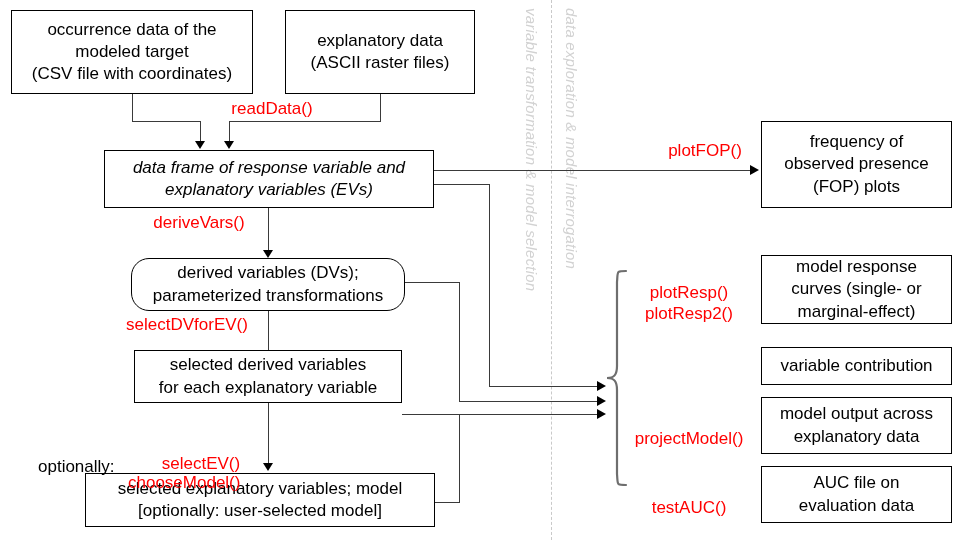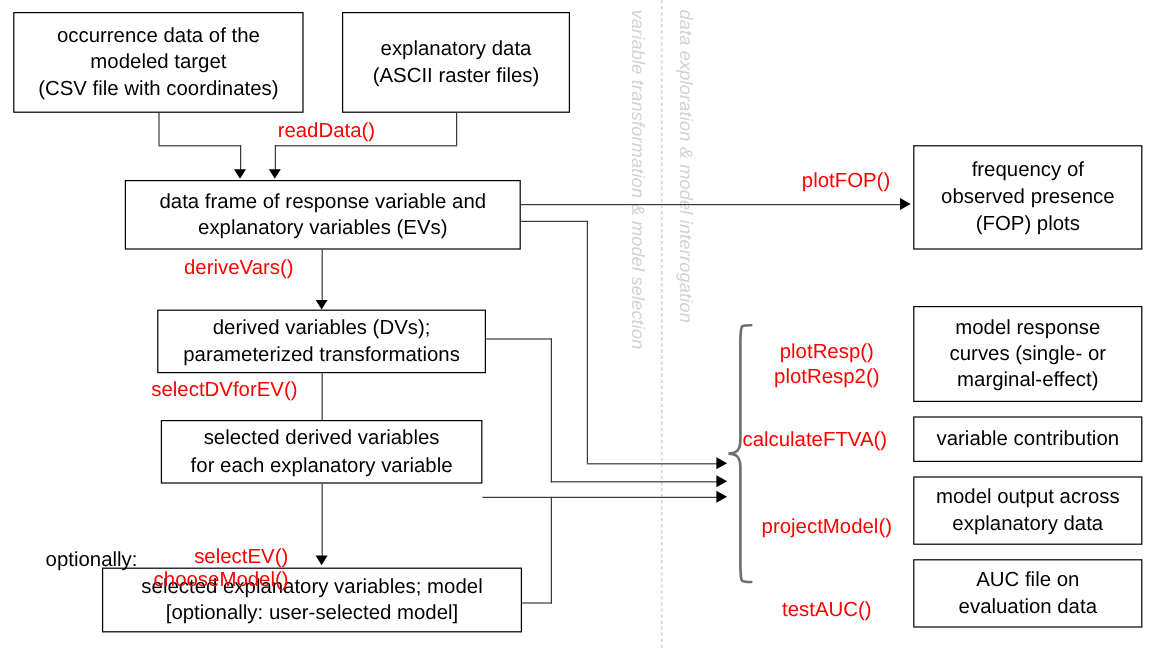--- a/index.html
+++ b/index.html
@@ -123,37 +123,37 @@
   <div class="vline" style="left:200px; top:121px; height:23px;"></div>
   <div class="arrow-down" style="left:195px; top:141px;"></div>
 
   <div class="vline" style="left:380px; top:94px; height:27px;"></div>
   <div class="hline" style="left:229px; top:121px; width:152px;"></div>
   <div class="vline" style="left:229px; top:121px; height:23px;"></div>
   <div class="arrow-down" style="left:224px; top:141px;"></div>
 
   <div class="fn center-al" style="left:212px; top:99px; width:120px;">readData()</div>
 
-  <div class="box" style="left:104px; top:150px; width:330px; height:58px;">data frame of response variable and
+  <div class="box" style="left:104px; top:150px; width:330px; height:58px;font-style:italic;">data frame of response variable and
 explanatory variables (EVs)</div>
 
   <div class="hline" style="left:434px; top:170px; width:316px;"></div>
   <div class="arrow-right" style="left:750px; top:165px;"></div>
   <div class="fn center-al" style="left:655px; top:141px; width:100px;">plotFOP()</div>
 
   <div class="hline" style="left:434px; top:184px; width:56px;"></div>
   <div class="vline" style="left:489px; top:184px; height:202px;"></div>
   <div class="hline" style="left:489px; top:386px; width:110px;"></div>
   <div class="arrow-right" style="left:597px; top:381px;"></div>
 
   <div class="vline" style="left:268px; top:208px; height:45px;"></div>
   <div class="arrow-down" style="left:263px; top:250px;"></div>
   <div class="fn center-al" style="left:139px; top:213px; width:120px;">deriveVars()</div>
 
-  <div class="box" style="left:131px; top:258px; width:274px; height:53px;">derived variables (DVs);
+  <div class="box" style="left:131px; top:258px; width:274px; height:53px;border-radius:18px;">derived variables (DVs);
 parameterized transformations</div>
 
   <div class="hline" style="left:405px; top:282px; width:55px;"></div>
   <div class="vline" style="left:459px; top:282px; height:120px;"></div>
   <div class="hline" style="left:459px; top:401px; width:140px;"></div>
   <div class="arrow-right" style="left:597px; top:396px;"></div>
 
   <div class="vline" style="left:268px; top:311px; height:44px;"></div>
   <div class="arrow-down" style="left:263px; top:352px;"></div>
   <div class="fn center-al" style="left:113px; top:315px; width:148px;">selectDVforEV()</div>
@@ -177,34 +177,33 @@
   <div class="vline" style="left:459px; top:414px; height:89px;"></div>
 
   <div class="box" style="left:761px; top:121px; width:191px; height:87px;">frequency of
 observed presence
 (FOP) plots</div>
 
   <svg class="brace" width="26" height="220" viewBox="0 0 26 220" style="left:604px; top:268px;">
     <path d="M 22 3 C 12 3, 14 3, 13 14 L 13 98 C 13 107, 10 110, 3 110 C 10 110, 13 113, 13 122 L 13 206 C 14 217, 12 217, 22 217" fill="none" stroke="#6e6e6e" stroke-width="2.2" stroke-linecap="round"></path>
   </svg>
 
-  <div class="box" style="left:761px; top:255px; width:191px; height:80px;">model response
+  <div class="box" style="left:761px; top:255px; width:191px; height:69px;">model response
 curves (single- or
 marginal-effect)</div>
 
   <div class="box" style="left:761px; top:347px; width:191px; height:38px;">variable contribution</div>
 
   <div class="box" style="left:761px; top:397px; width:191px; height:57px;">model output across
 explanatory data</div>
 
   <div class="box" style="left:761px; top:466px; width:191px; height:57px;">AUC file on
 evaluation data</div>
 
   <div class="fn right-al" style="left:620px; top:283px; width:138px;">plotResp()
 plotResp2()</div>
 
-  <div class="fn right-al" style="left:600px; top:357px; width:158px;">calculateFTVA()</div>
 
   <div class="fn right-al" style="left:620px; top:429px; width:138px;">projectModel()</div>
 
   <div class="fn right-al" style="left:620px; top:498px; width:138px;">testAUC()</div>
 
 </div>
 
 </body></html>

